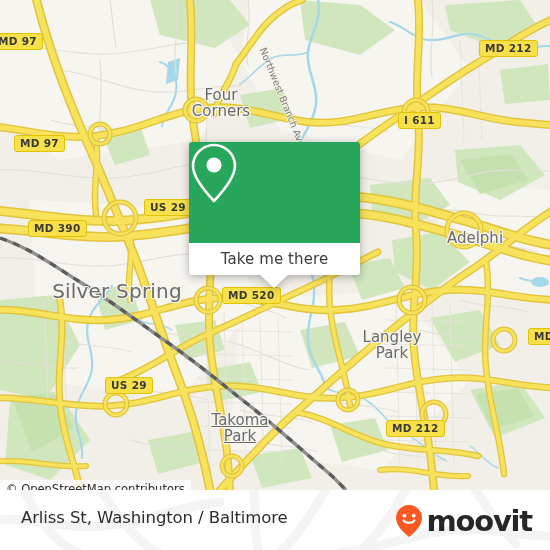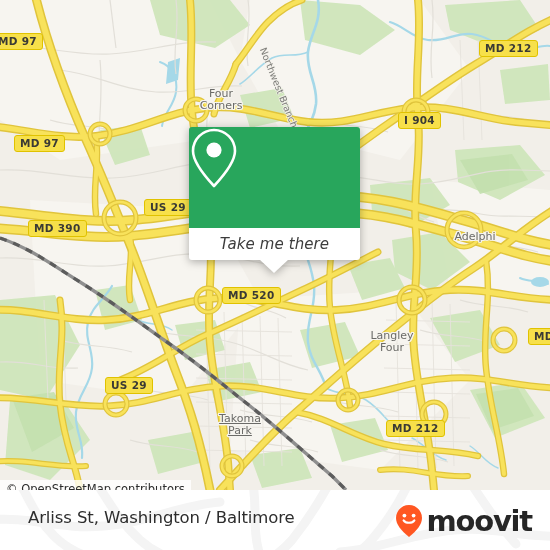--- a/index.html
+++ b/index.html
@@ -25,21 +25,21 @@
     font-family: "DejaVu Sans", sans-serif;
     white-space: pre;
     text-align: center;
     line-height: 1.05;
     text-shadow:
        1.4px 0 #f6f4ef, -1.4px 0 #f6f4ef, 0 1.4px #f6f4ef, 0 -1.4px #f6f4ef,
        1px 1px #f6f4ef, -1px 1px #f6f4ef, 1px -1px #f6f4ef, -1px -1px #f6f4ef;
     pointer-events: none;
   }
   .place-lg { font-size: 20px; letter-spacing: .2px; }
-  .place-md { font-size: 11px; }
+  .place-md { font-size: 15px; }
   .roadlabel {
     position: absolute;
     color: #7d7d79;
     font-family: "DejaVu Sans", sans-serif;
     font-size: 9.5px;
     white-space: pre;
     text-shadow: 1px 0 #f4f2ec, -1px 0 #f4f2ec, 0 1px #f4f2ec, 0 -1px #f4f2ec;
     pointer-events: none;
   }
 
@@ -65,26 +65,25 @@
     color: #2b2b2b;
     font-family: "DejaVu Sans", sans-serif;
     font-size: 11.5px;
     padding: 2px 6px 3px 6px;
     white-space: pre;
     margin-top: 12px;
   }
 
   
   #card {
-    position: absolute; left: 189px; top: 127px;
+    position: absolute; left: 189px; top: 142px;
     width: 187px; height: 133px;
     border-radius: 3px;
     overflow: visible;
     filter: drop-shadow(0 2px 4px rgba(0,0,0,.30));
-    font-style: italic;
   }
   #card-green {
     position: absolute; left: 0; top: 0; width: 171px; height: 101px;
     background: #28a65c;
     border-radius: 3px 3px 0 0;
     display: flex; align-items: center; justify-content: center;
   }
   #card-white {
     position: absolute; left: 0; top: 101px; width: 171px; height: 32px;
     background: #ffffff;
@@ -113,21 +112,20 @@
     overflow: hidden;
   }
   #footer-watermark { position: absolute; left: 0; top: 0; opacity: 1; }
   #footer-title {
     position: absolute; left: 21px; top: 18px;
     color: #2d2d2d;
     font-family: "DejaVu Sans", sans-serif;
     font-size: 16.5px;
     white-space: pre;
     letter-spacing: -.1px;
-    margin-left: 7px;
   }
   #brand {
     position: absolute; right: 18px; top: 14px;
     display: flex; align-items: center; gap: 2px;
   }
   #brand-word {
     color: #262626;
     font-family: "DejaVu Sans", sans-serif;
     font-size: 29px;
     font-weight: bold;
@@ -352,31 +350,32 @@
         <g>
           <path d="M0 238 C30 248 54 266 80 282 C112 302 136 320 164 340 C196 362 222 384 250 406 C280 430 304 452 332 476 L346 490" stroke="#8f8f8f" stroke-width="3.4" fill="none"></path>
           <path d="M0 238 C30 248 54 266 80 282 C112 302 136 320 164 340 C196 362 222 384 250 406 C280 430 304 452 332 476 L346 490" stroke="#5c5c5c" stroke-width="3.2" stroke-dasharray="7 7" fill="none"></path>
         </g>
 
       </g>
     </svg>
 
     <div class="maplabel place-md" style="left:178px; top:88px; width:86px;">Four
 Corners</div>
+    <div class="maplabel place-lg" style="left:42px; top:281px; width:150px;">Silver Spring</div>
     <div class="maplabel place-md" style="left:439px; top:231px; width:72px;">Adelphi</div>
     <div class="maplabel place-md" style="left:350px; top:330px; width:84px;">Langley
-Four</div>
+Park</div>
     <div class="maplabel place-md" style="left:198px; top:413px; width:84px;text-decoration:underline;">Takoma
 Park</div>
 
     <div class="roadlabel" style="left:268px; top:46px; transform:rotate(68deg); transform-origin: 0 0;">Northwest Branch Av</div>
 
     <div class="shield" style="left:-8px;  top:33px;">MD 97</div>
     <div class="shield" style="left:479px; top:40px;">MD 212</div>
-    <div class="shield" style="left:398px; top:112px;">I 904</div>
+    <div class="shield" style="left:398px; top:112px;">I 611</div>
     <div class="shield" style="left:14px;  top:135px;">MD 97</div>
     <div class="shield" style="left:28px;  top:209px;margin-top:11px;">MD 390</div>
     <div class="shield" style="left:144px; top:199px;">US 29</div>
     <div class="shield" style="left:222px; top:287px;">MD 520</div>
     <div class="shield" style="left:528px; top:328px;">MD</div>
     <div class="shield" style="left:105px; top:377px;">US 29</div>
     <div class="shield" style="left:386px; top:420px;">MD 212</div>
 
     <div id="attrib">© OpenStreetMap contributors</div>
 

